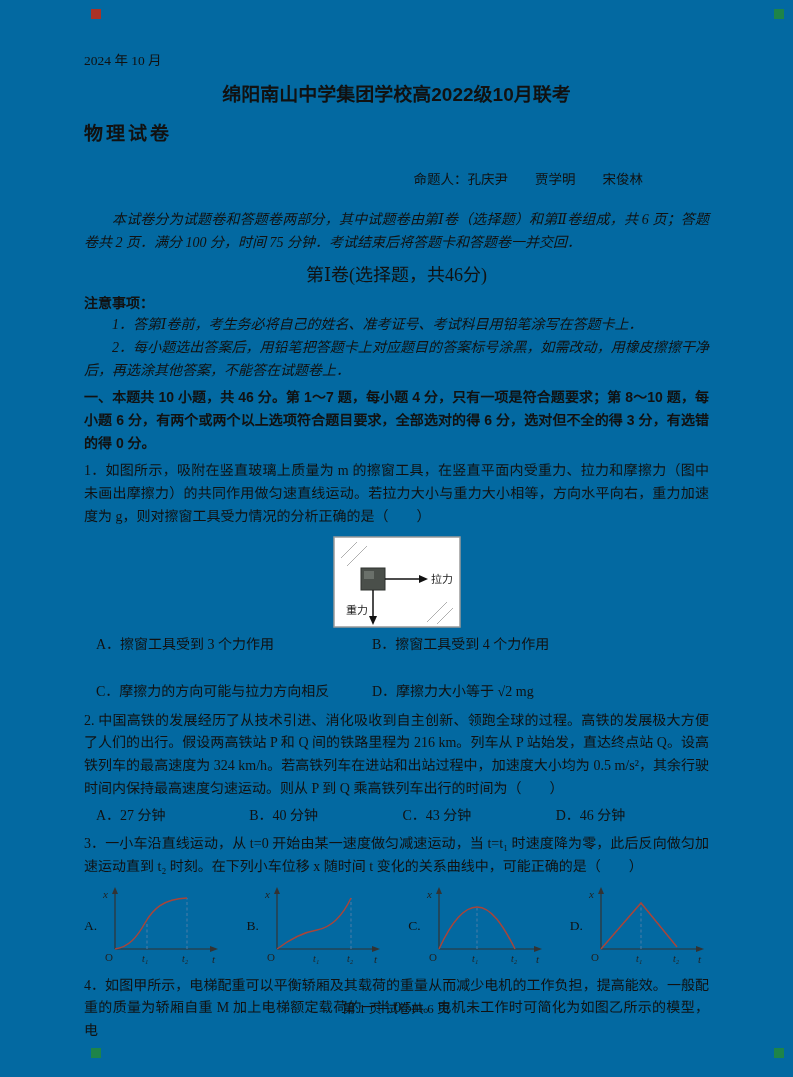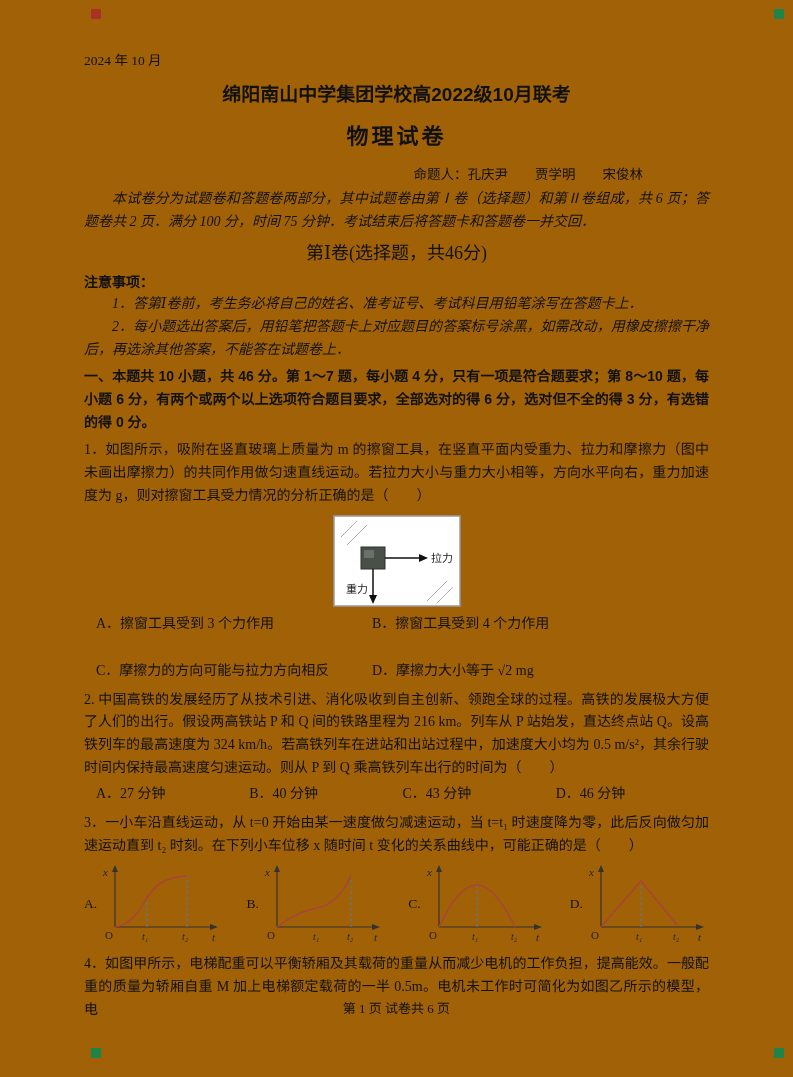--- a/index.html
+++ b/index.html
@@ -1,47 +1,47 @@
 <!DOCTYPE html>
 <html lang="zh-CN"><head>
 <meta charset="utf-8">
 <style>
   * { margin:0; padding:0; box-sizing:border-box; }
   html,body { background:#ffffff; }
   .page {
     position:relative;
     width:793px; height:1077px;
     margin:0 auto;
-    background:#a16207;
+    background:#0369a1;
     color:#111;
     font-family:"Liberation Serif","DejaVu Serif",serif;
     font-size:14px;
     line-height:1.62;
     padding:50px 84px 0 84px;
     overflow:hidden;
   }
   .marker { position:absolute; width:10px; height:10px; }
   .marker.tl { left:91px;  top:9px;     background:#a93226; }
   .marker.tr { right:9px;  top:9px;     background:#1e8449; }
   .marker.bl { left:91px;  bottom:19px; background:#1e8449; }
   .marker.br { right:9px;  bottom:19px; background:#1e8449; }
 
   .date { font-size:13.5px; }
   .title {
     text-align:center; font-size:19px; font-weight:700;
     font-family:"Liberation Sans","DejaVu Sans",sans-serif;
     margin-top:8px;
   }
   .subtitle {
-    text-align:center; font-size:22px; font-weight:700;
+    font-size:19px; font-weight:700;
     font-family:"Liberation Sans","DejaVu Sans",sans-serif;
-    letter-spacing:3px; margin:8px 0 10px;
+    letter-spacing:3px; margin:8px 0 20px;
   }
   .authors { text-align:right; padding-right:66px; font-size:13.5px; margin-bottom:2px; }
-  .intro  { font-style:italic; text-indent:2em; text-align:justify; margin:2px 0 4px;font-family:Liberation Serif, serif; }
+  .intro  { font-style:italic; text-indent:2em; text-align:justify; margin:18px 0 4px; }
   .sec-title { text-align:center; font-size:18px; margin:6px 0 2px; }
   .notice-title { font-weight:700; font-family:"Liberation Sans","DejaVu Sans",sans-serif; }
   .notice { font-style:italic; text-indent:2em; text-align:justify; }
   .rule {
     font-weight:700; text-align:justify; margin:4px 0 6px;
     font-family:"Liberation Sans","DejaVu Sans",sans-serif;
   }
   .qtext { text-align:justify; margin:3px 0; }
 
   .fig1-wrap { display:flex; justify-content:center; margin:8px 0 6px; }

